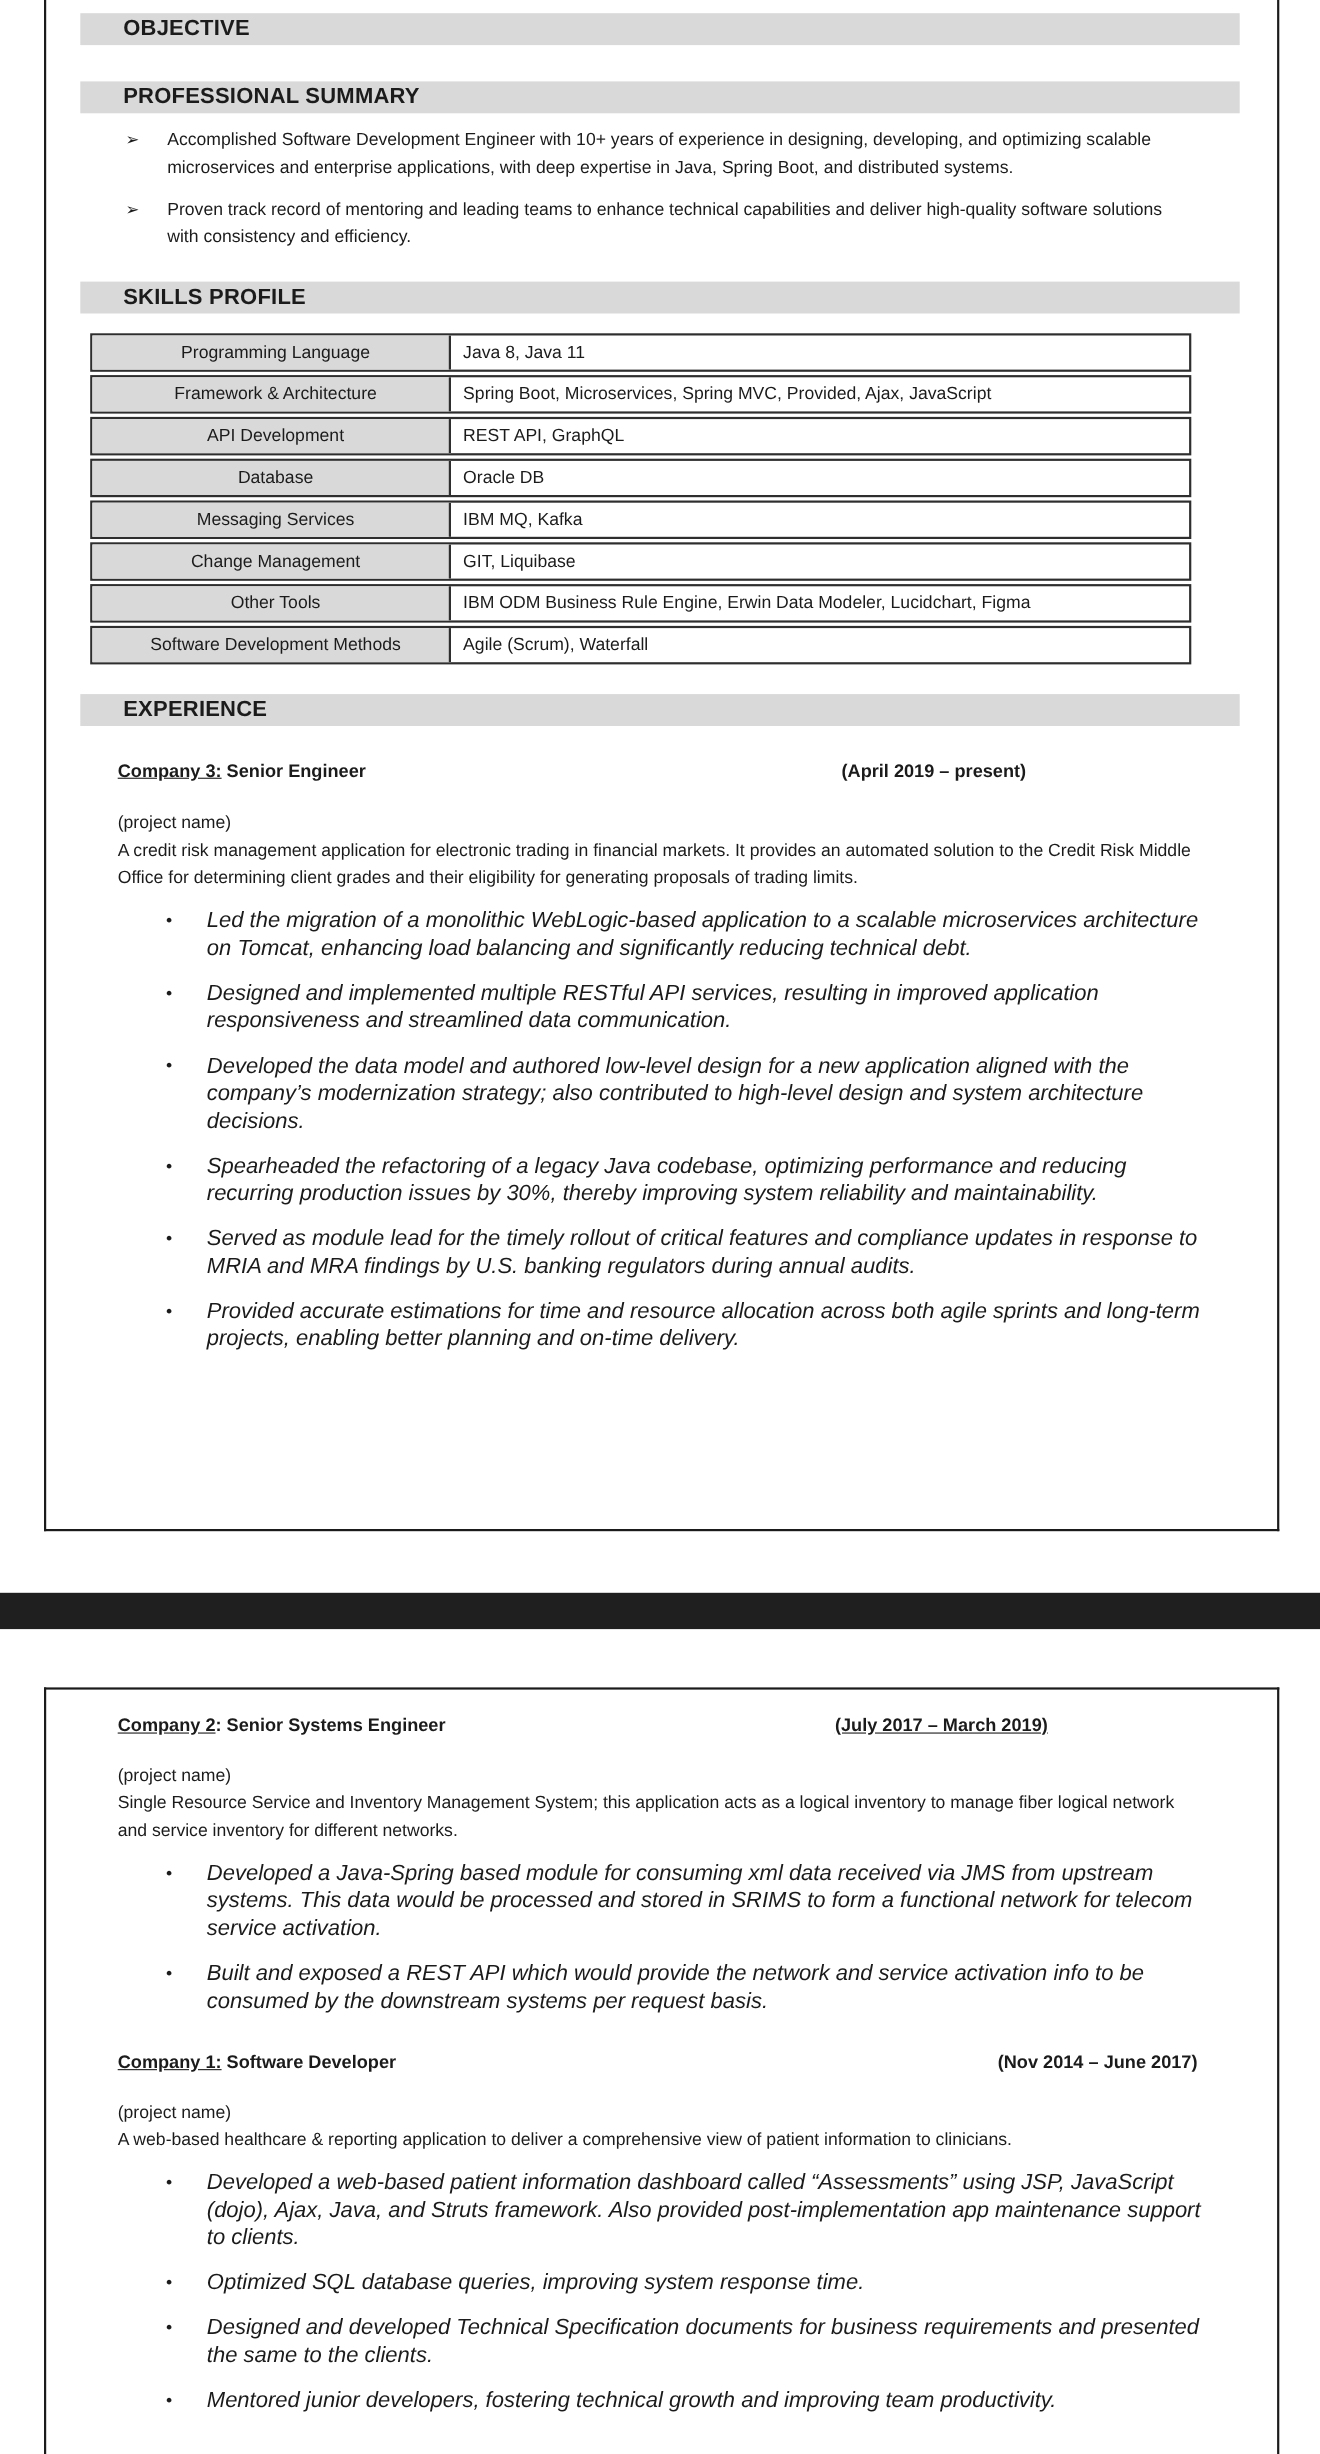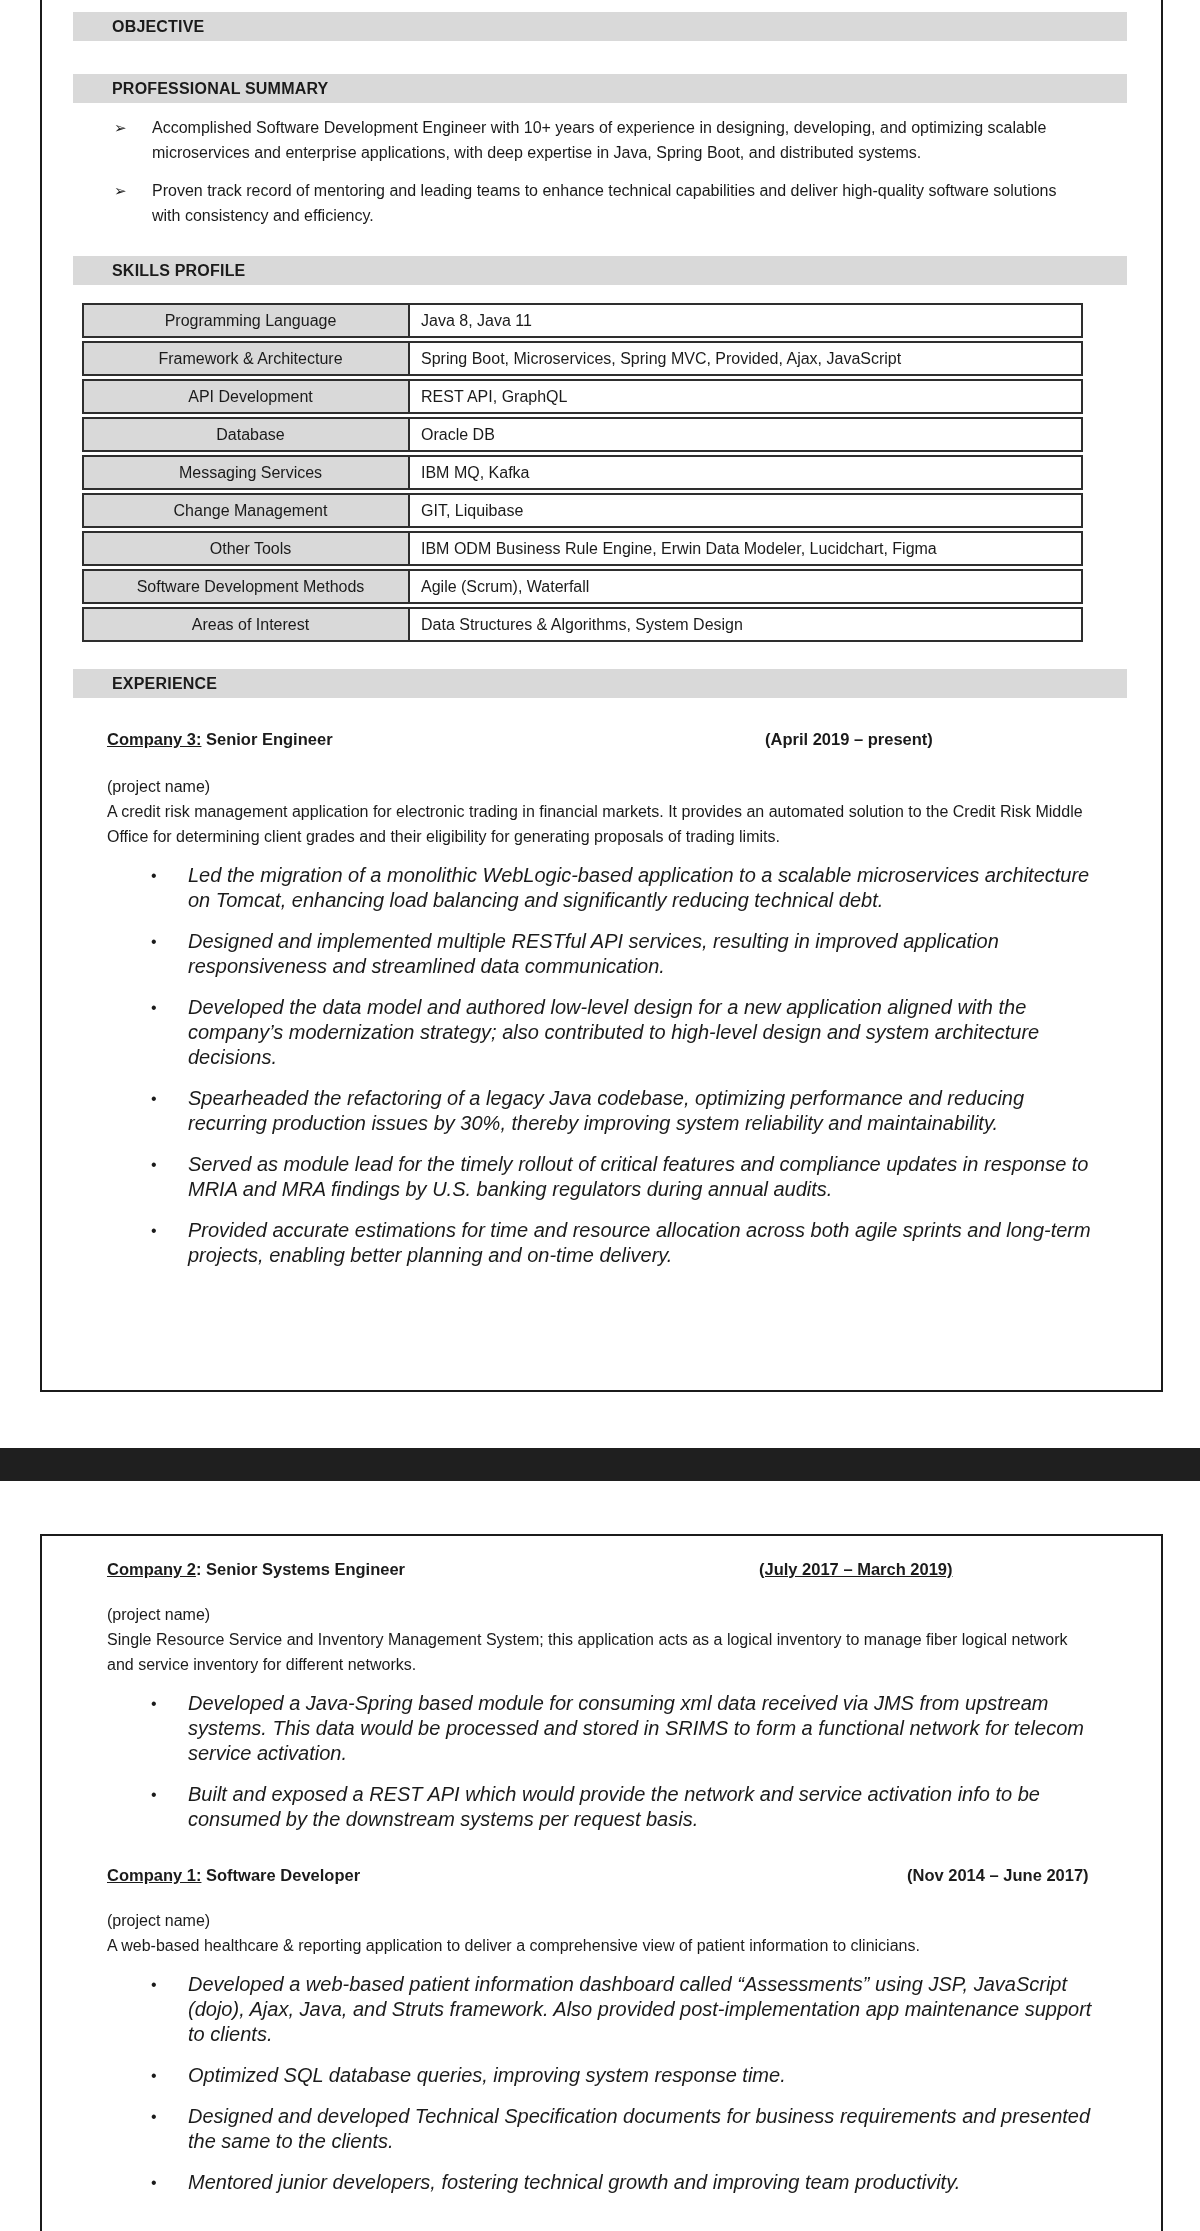--- a/index.html
+++ b/index.html
@@ -20,21 +20,21 @@
     margin-left:40px;width:1123px;background:#fff;
     border:2px solid var(--border);
   }
   .page-1{border-top:none;height:1392px;padding-top:12px;overflow:hidden;}
   .page-break-band{width:1200px;height:33px;background:var(--band);margin-top:56px;}
   .page-2{margin-top:53px;border-bottom:none;height:704px;padding-top:24px;overflow:hidden;}
 
   .sec-bar{
     margin-left:31px;width:1054px;height:29px;
     background:var(--bar-bg);
-    font-size:16px;font-weight:bold;line-height:29px;
+    font-size:20px;font-weight:bold;line-height:29px;
     padding-left:39px;letter-spacing:0.2px;
   }
   .para{
     margin:14px 0 0 65px;width:985px;
     font-size:16px;line-height:25px;
   }
   .sec--summary .sec-bar{margin-top:33px;}
   .sec--skills .sec-bar{margin-top:28px;}
   .sec--experience .sec-bar{margin-top:27px;}
 
@@ -141,24 +141,20 @@
           <div class="srow">
             <div class="slabel">Other Tools</div>
             <div class="svalue">IBM ODM Business Rule Engine, Erwin Data Modeler, Lucidchart, Figma</div>
           </div>
 
           <div class="srow">
             <div class="slabel">Software Development Methods</div>
             <div class="svalue">Agile (Scrum), Waterfall</div>
           </div>
 
-          <div class="srow">
-            <div class="slabel">Areas of Interest</div>
-            <div class="svalue">Data Structures &amp; Algorithms, System Design</div>
-          </div>
         </div>
     </section>
 
     <section class="sec sec--experience">
       <div class="sec-bar">
         <span>EXPERIENCE</span>
       </div>
 
       <div class="job job--c3">
         <div class="job-head">

